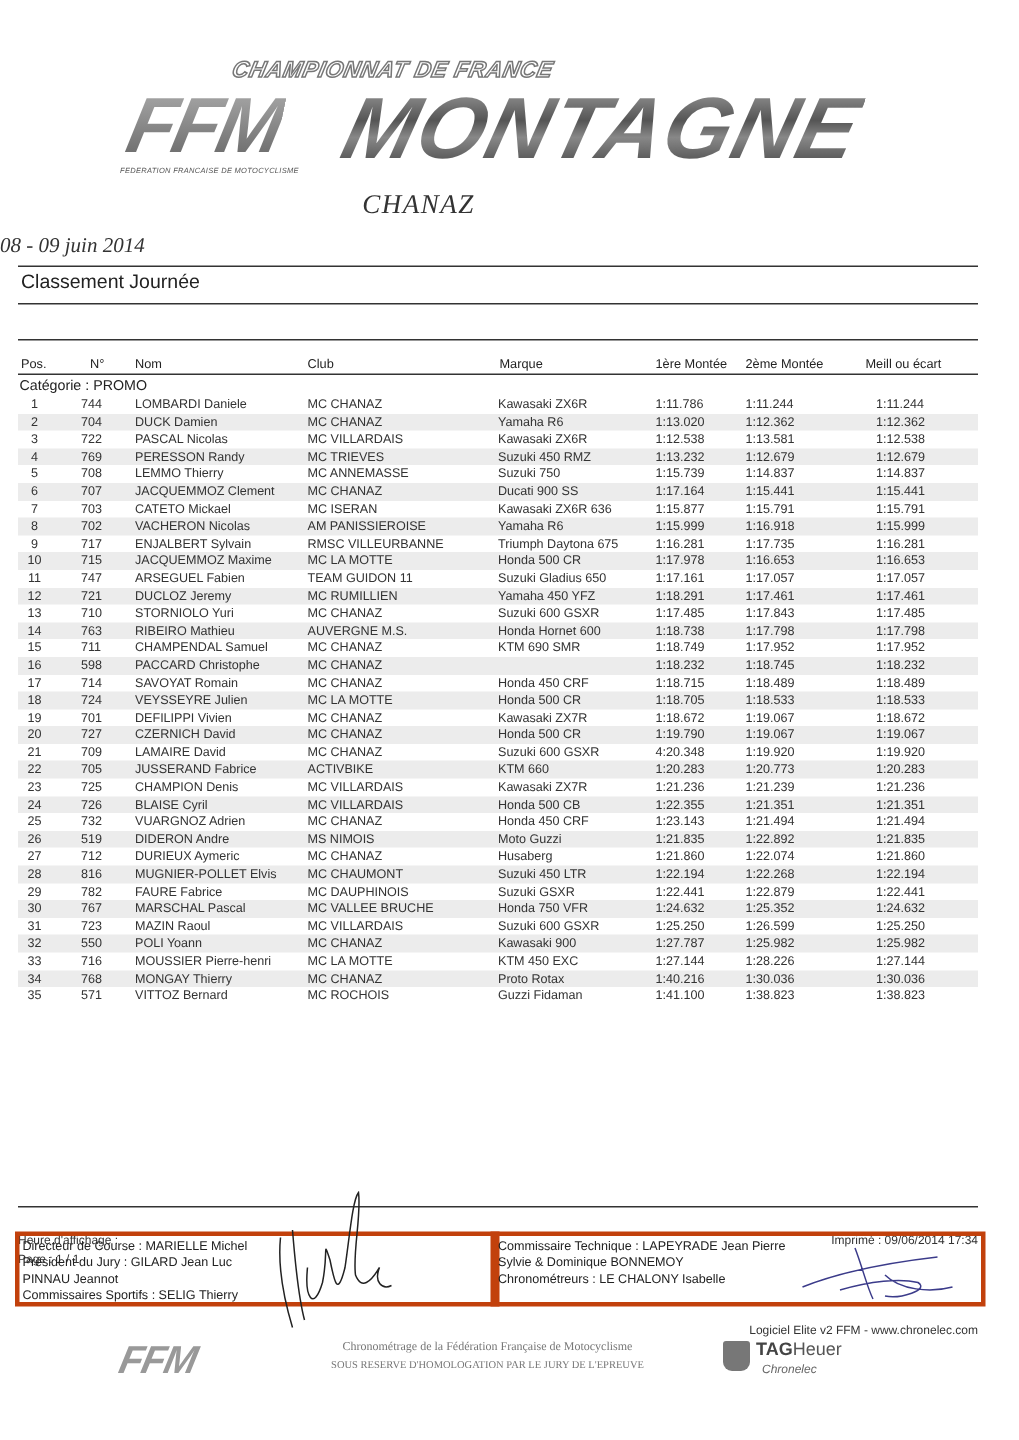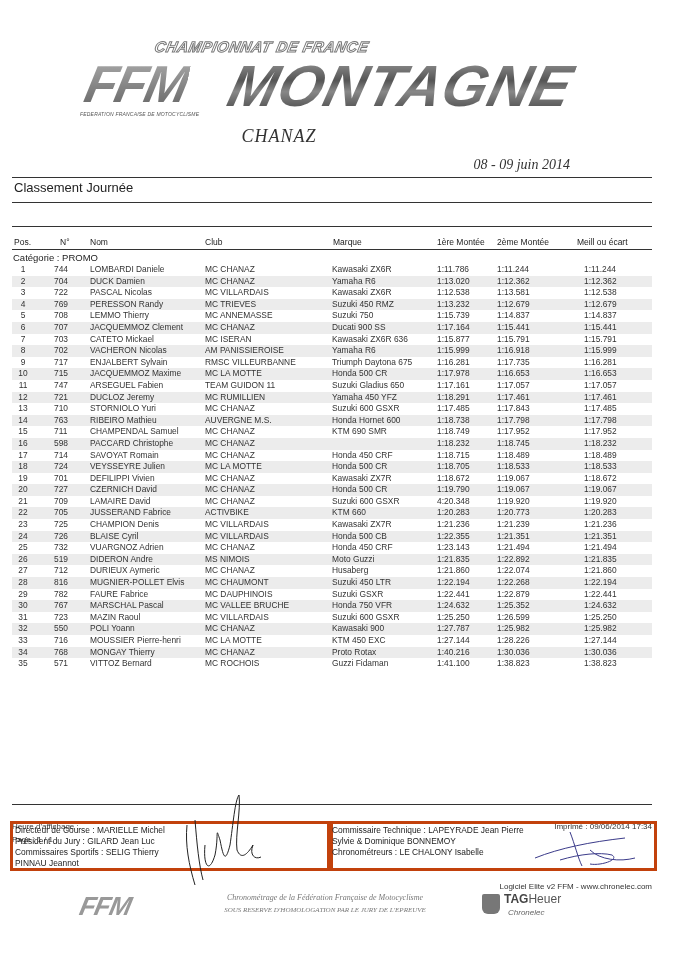--- a/index.html
+++ b/index.html
@@ -13,42 +13,42 @@
   .logo-ffm { left:86px; top:58px; font-style:italic; font-weight:bold; font-size:52px;
               color:#888; letter-spacing:-2px; transform:skewX(-12deg); line-height:52px;
               background:linear-gradient(#aaa,#666); -webkit-background-clip:text; -webkit-text-fill-color:transparent; }
   .logo-fed { left:80px; top:111px; font-size:5px; color:#555; font-style:italic; letter-spacing:0.2px; }
   .logo-montagne { left:230px; top:58px; font-style:italic; font-weight:bold; font-size:58px;
                    letter-spacing:1px; line-height:56px; transform:skewX(-14deg);
                    background:linear-gradient(#999 0%,#555 40%,#888 60%,#444 100%);
                    -webkit-background-clip:text; -webkit-text-fill-color:transparent; }
   .place { left:0; width:558px; top:126px; text-align:center; font-family:"Liberation Serif", serif;
            font-style:italic; font-size:18px; color:#333; letter-spacing:1px; }
-  .dates { left:0; width:570px; top:157px; text-align:right; font-family:"Liberation Serif", serif;
+  .dates { left:0; width:570px; top:157px; text-align:left; font-family:"Liberation Serif", serif;
            font-style:italic; font-size:14px; color:#333; }
   .hr { left:12px; width:640px; height:1px; background:#333; }
   .section-title { left:14px; top:180px; font-size:13px; color:#222; }
   .headers span { position:absolute; top:237px; font-size:8.5px; color:#222; }
   .cat { left:13px; top:252px; font-size:9.5px; color:#222; }
   .rows { left:12px; top:264px; width:640px; }
   .row { position:relative; height:11.6px; font-size:8.4px; line-height:11.6px; color:#333; }
   .row.alt { background:#ececec; }
   .row span { position:absolute; top:0; white-space:nowrap; }
   .c-pos { left:0; width:22px; text-align:center; }
   .c-num { left:42px; }
   .c-nom { left:78px; }
   .c-club { left:193px; }
   .c-marque { left:320px; }
   .c-t1 { left:425px; }
   .c-t2 { left:485px; }
   .c-best { left:572px; }
   .foot-small { font-size:8px; color:#333;margin-top:28px; }
   .box { border:3px solid #c2410c; }
   .box-line { font-size:8.4px; line-height:11px; color:#222; white-space:nowrap; }
-  .bottom-text { font-family:"Liberation Serif", serif; color:#777; text-align:center;font-style:italic; }
+  .bottom-text { font-family:"Liberation Serif", serif; color:#777; text-align:center; }
 </style>
 </head>
 <body>
 
 <div class="abs logo-sub">CHAMPIONNAT DE FRANCE</div>
 <div class="abs logo-ffm">FFM</div>
 <div class="abs logo-fed">FEDERATION FRANCAISE DE MOTOCYCLISME</div>
 <div class="abs logo-montagne">MONTAGNE</div>
 <div class="abs place">CHANAZ</div>
 <div class="abs dates">08 - 09 juin 2014</div>
@@ -427,22 +427,22 @@
 <div class="abs foot-small" style="left:12px; top:794px;">Heure d'affichage :</div>
 <div class="abs foot-small" style="right:27px; top:794px;">Imprimé : 09/06/2014 17:34</div>
 <div class="abs hr" style="top:804px;"></div>
 <div class="abs foot-small" style="left:12px; top:807px;">Page : 1 / 1</div>
 <div class="abs foot-small" style="right:27px; top:854px;">Logiciel Elite v2 FFM - www.chronelec.com</div>
 
 <div class="abs box" style="left:10px; top:821px; width:317px; height:44px;">
   <div style="padding:1px 2px;">
     <div class="box-line">Directeur de Course : MARIELLE Michel</div>
     <div class="box-line">Président du Jury : GILARD Jean Luc</div>
+    <div class="box-line">PINNAU Jeannot</div>
     <div class="box-line">Commissaires Sportifs : SELIG Thierry</div>
-    <div class="box-line">PINNAU Jeannot</div>
   </div>
 </div>
 <div class="abs box" style="left:327px; top:821px; width:324px; height:44px;">
   <div style="padding:1px 2px;">
     <div class="box-line">Commissaire Technique : LAPEYRADE Jean Pierre</div>
     <div class="box-line">Sylvie &amp; Dominique BONNEMOY</div>
     <div class="box-line">Chronométreurs : LE CHALONY Isabelle</div>
   </div>
 </div>
 

